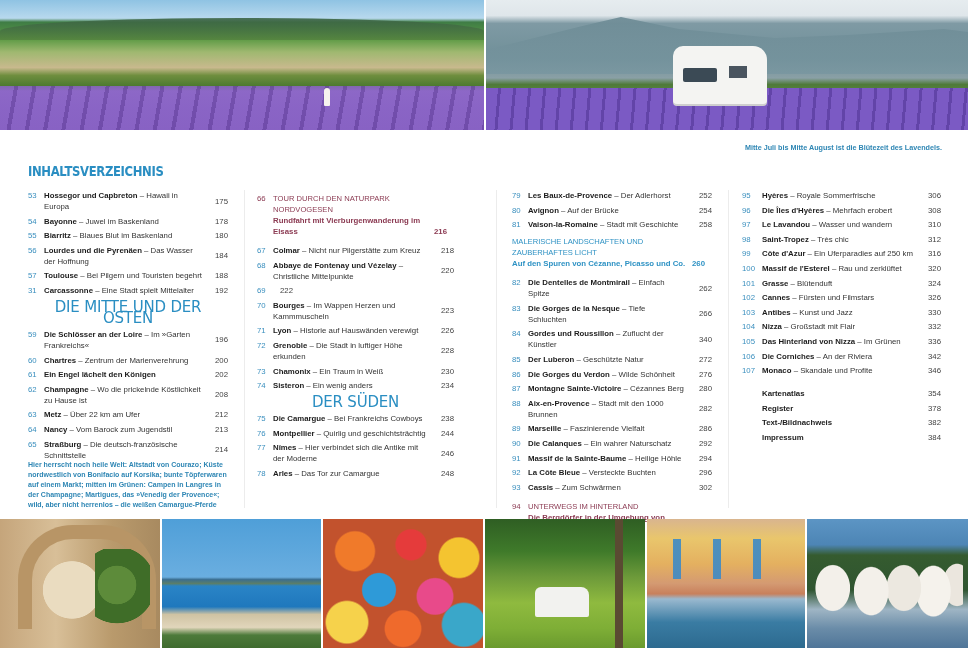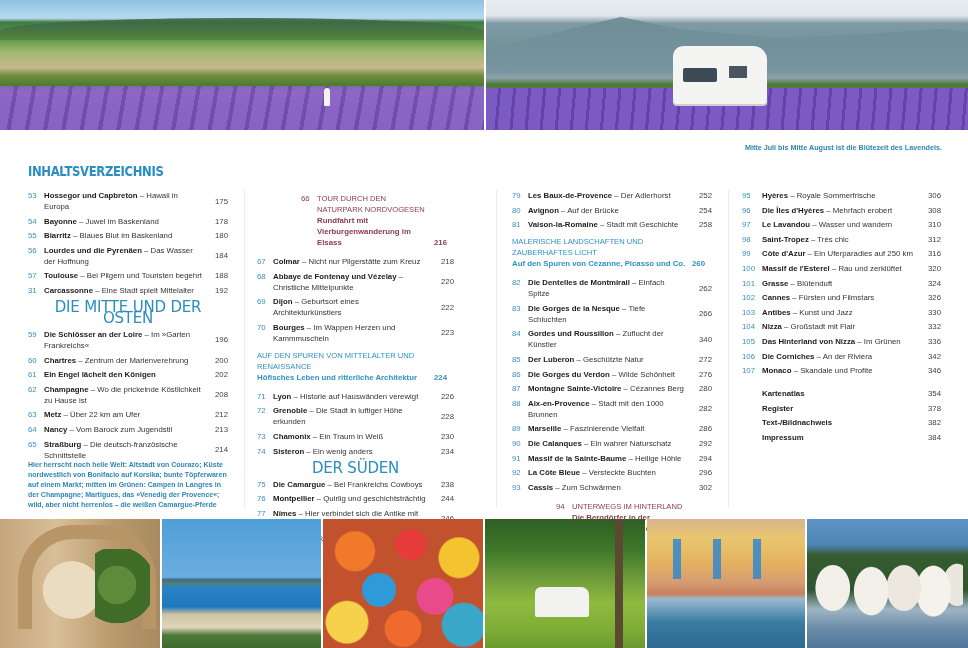--- a/index.html
+++ b/index.html
@@ -45,21 +45,21 @@
   .entry .num { width:16px; flex:0 0 16px; color:#3a8fbe; align-self:flex-start; }
   .entry .num.wide { width:20px; flex-basis:20px; }
   .entry .txt { flex:1; padding-right:6px; color:#333; }
   .entry .txt b { color:#1c1c1c; font-weight:bold; }
   .entry .pg { width:20px; text-align:right; color:#444; }
   .entry.nonum .txt { padding-left:20px; }
 
   .section-h { font-family:"DejaVu Sans", sans-serif; font-size:15px; color:#2a8ec2; margin:6px 0 5px 0; letter-spacing:-0.2px;text-align:center; }
 
   .feature { display:flex; margin:2px 0 8px 0; align-items:flex-end; }
-  .feature .num { width:16px; flex:0 0 16px; align-self:flex-start;margin-left:44px; }
+  .feature .num { width:16px; flex:0 0 16px; align-self:flex-start; }
   .feature .body { flex:1; padding-right:6px; }
   .feature .pg { width:20px; text-align:left; font-weight:bold; }
   .feature .cap { text-transform:uppercase; font-size:7.6px; }
   .feature .sub { font-weight:bold; }
   .feature.maroon .num, .feature.maroon .cap, .feature.maroon .sub, .feature.maroon .pg { color:#8b3a52; }
   .feature.blue .cap, .feature.blue .sub, .feature.blue .pg { color:#2e92c4; }
 
   .side-caption { position:absolute; left:28px; top:460px; width:205px; font-size:7px; line-height:10px; font-weight:bold; color:#2e86b4; }
 
   
@@ -205,36 +205,28 @@
         <span class="txt"><b>Colmar</b><span> – Nicht nur Pilgerstätte zum Kreuz</span></span>
         <span class="pg">218</span>
       </div>
       <div class="entry">
         <span class="num">68</span>
         <span class="txt"><b>Abbaye de Fontenay und Vézelay</b><span> – Christliche Mittelpunkte</span></span>
         <span class="pg">220</span>
       </div>
       <div class="entry">
         <span class="num">69</span>
-        <span class="txt"><b>Dijon</b><span> – Geburtsort eines Architekturkünstlers</span></span>
         <span class="pg">222</span>
       </div>
       <div class="entry">
         <span class="num">70</span>
         <span class="txt"><b>Bourges</b><span> – Im Wappen Herzen und Kammmuscheln</span></span>
         <span class="pg">223</span>
       </div>
     </div>
-  <div class="feature blue" style="margin-top:6px;">
-    <span class="body" style="padding-left:0;">
-      <span class="cap">Auf den Spuren von Mittelalter und Renaissance</span><br>
-      <span class="sub">Höfisches Leben und ritterliche Architektur</span>
-    </span>
-    <span class="pg">224</span>
-  </div>
   <div id="c2b">
       <div class="entry">
         <span class="num">71</span>
         <span class="txt"><b>Lyon</b><span> – Historie auf Hauswänden verewigt</span></span>
         <span class="pg">226</span>
       </div>
       <div class="entry">
         <span class="num">72</span>
         <span class="txt"><b>Grenoble</b><span> – Die Stadt in luftiger Höhe erkunden</span></span>
         <span class="pg">228</span>

